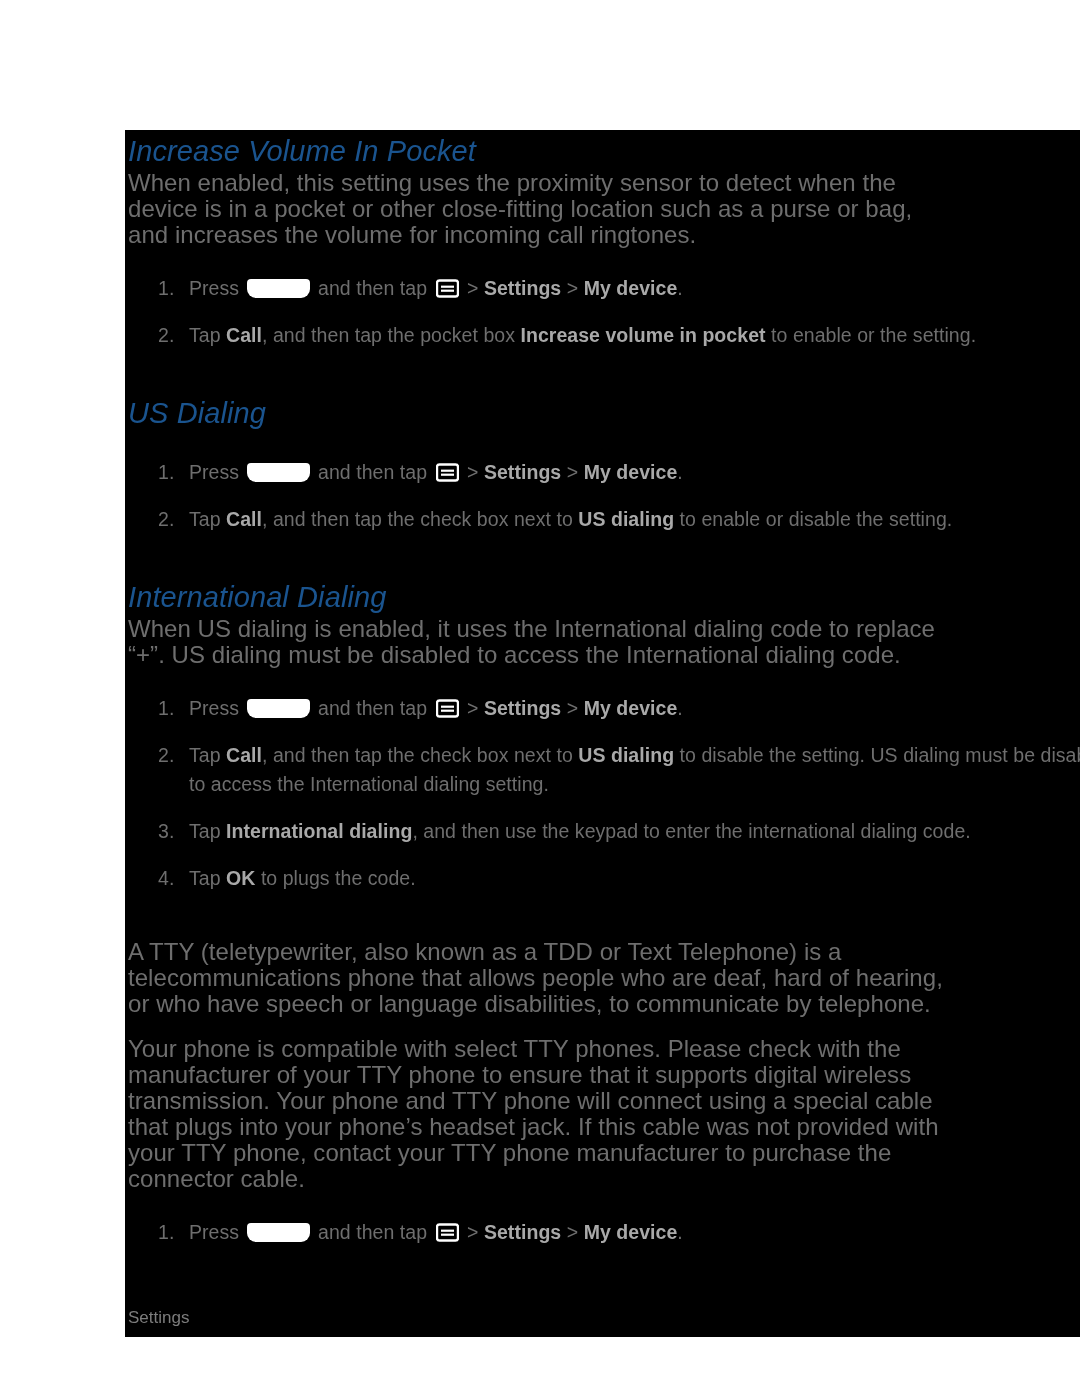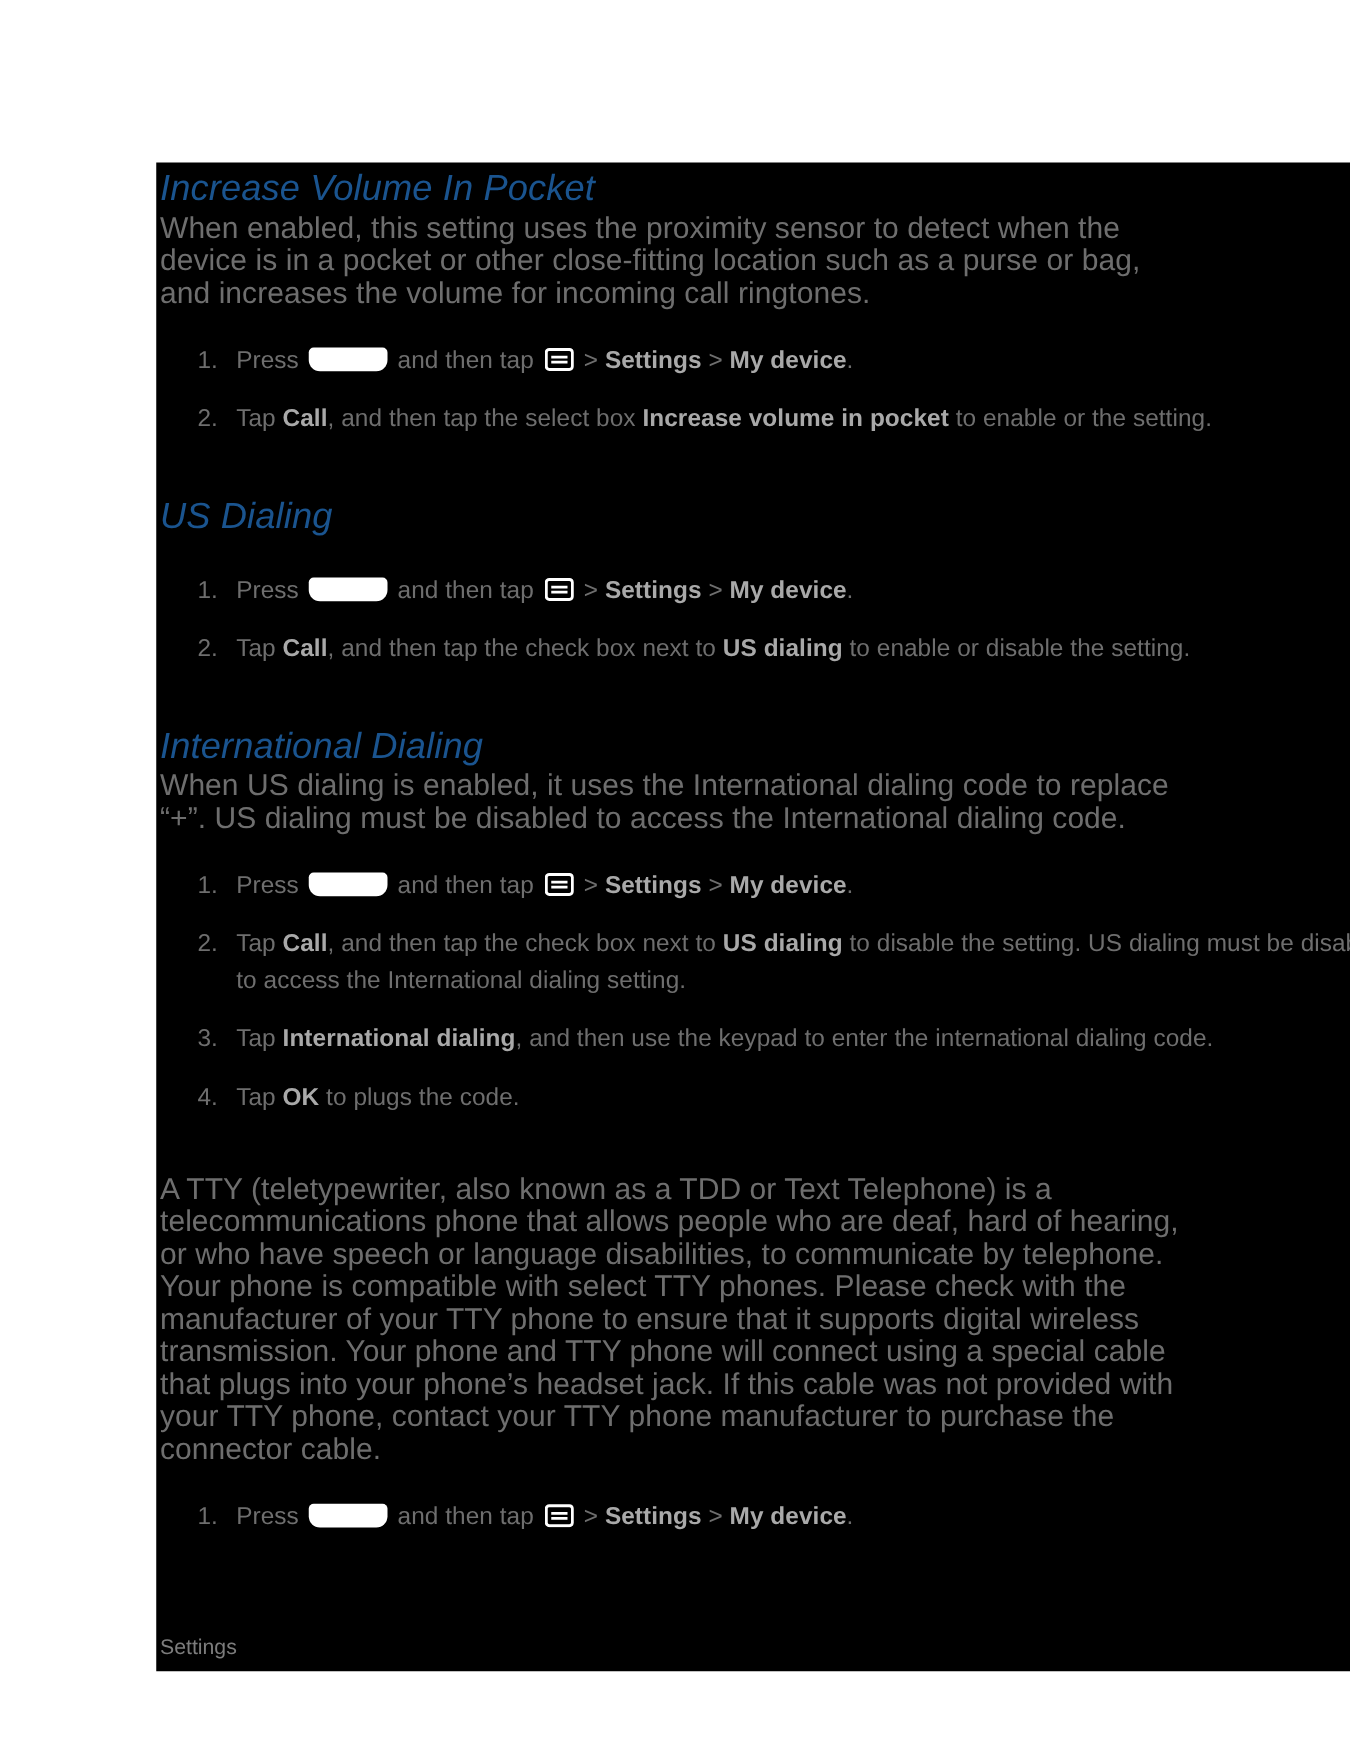--- a/index.html
+++ b/index.html
@@ -49,21 +49,21 @@
   
   .para {
     color: #6e6e6e;
     font-size: 24px;
     line-height: 26px;
     margin: 0;
     padding: 0 0 0 3px;
     width: 827px;
     letter-spacing: 0.05px;
   }
-  .para + .para { }
+  .para + .para { margin-top: 19px; }
 
   
   ol.steps {
     list-style: none;
     margin: 0;
     padding: 0;
     counter-reset: stepnum;
   }
   ol.steps li {
     position: relative;
@@ -131,21 +131,21 @@
   <div id="content">
       <div class="heading first">Increase Volume In Pocket</div>
       <div class="para">When enabled, this setting uses the proximity sensor to detect when the device is in a pocket or other close-fitting location such as a purse or bag, and increases the volume for incoming call ringtones.</div>
       <div class="spacer-before-list"></div>
       <ol class="steps">
         <li><span class="num">1.</span><span>Press </span><span class="home-key"></span><span> and then tap </span><span class="menu-icon"><svg width="23" height="19" viewBox="0 0 23 19">
               <rect x="1" y="1.5" width="21" height="16" rx="2.5" ry="2.5" fill="none" stroke="#ffffff" stroke-width="2.4"></rect>
               <rect x="5" y="6.6" width="13" height="2.2" fill="#ffffff"></rect>
               <rect x="5" y="10.6" width="13" height="2.2" fill="#ffffff"></rect>
             </svg></span><span> &gt; </span><b>Settings</b><span> &gt; </span><b>My device</b><span>.</span></li>
-        <li><span class="num">2.</span><span>Tap </span><b>Call</b><span>, and then tap the select box </span><b>Increase volume in pocket</b><span> to enable or the setting.</span></li>
+        <li><span class="num">2.</span><span>Tap </span><b>Call</b><span>, and then tap the pocket box </span><b>Increase volume in pocket</b><span> to enable or the setting.</span></li>
       </ol>
       <div class="gap-after-list"></div>
       <div class="gap-before-heading"></div>
       <div class="heading">US Dialing</div>
       <div class="spacer-before-list"></div>
       <ol class="steps">
         <li><span class="num">1.</span><span>Press </span><span class="home-key"></span><span> and then tap </span><span class="menu-icon"><svg width="23" height="19" viewBox="0 0 23 19">
               <rect x="1" y="1.5" width="21" height="16" rx="2.5" ry="2.5" fill="none" stroke="#ffffff" stroke-width="2.4"></rect>
               <rect x="5" y="6.6" width="13" height="2.2" fill="#ffffff"></rect>
               <rect x="5" y="10.6" width="13" height="2.2" fill="#ffffff"></rect>

